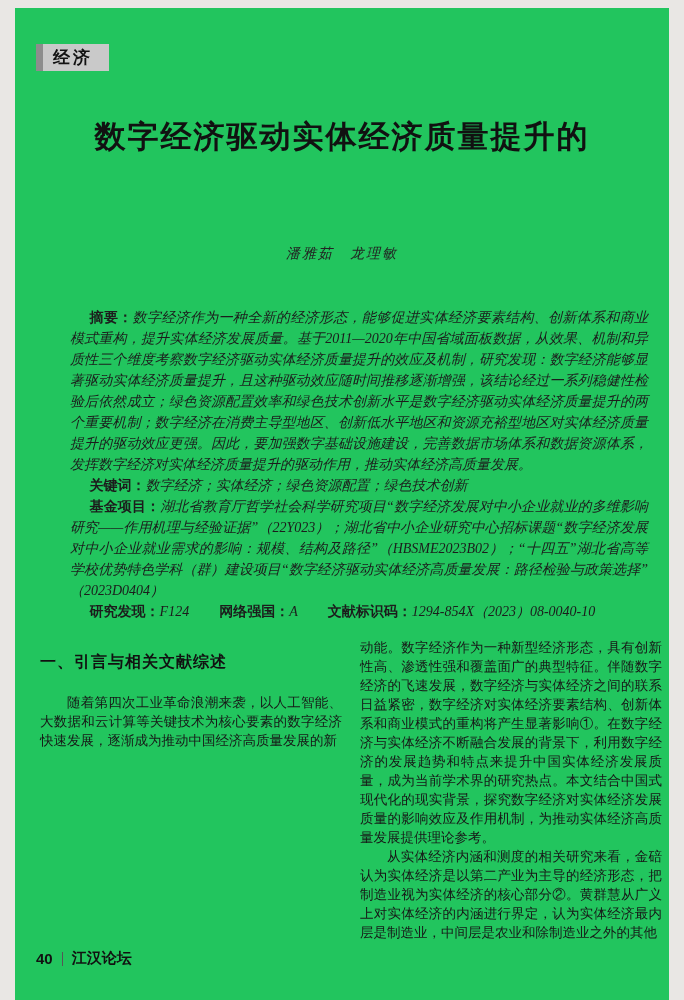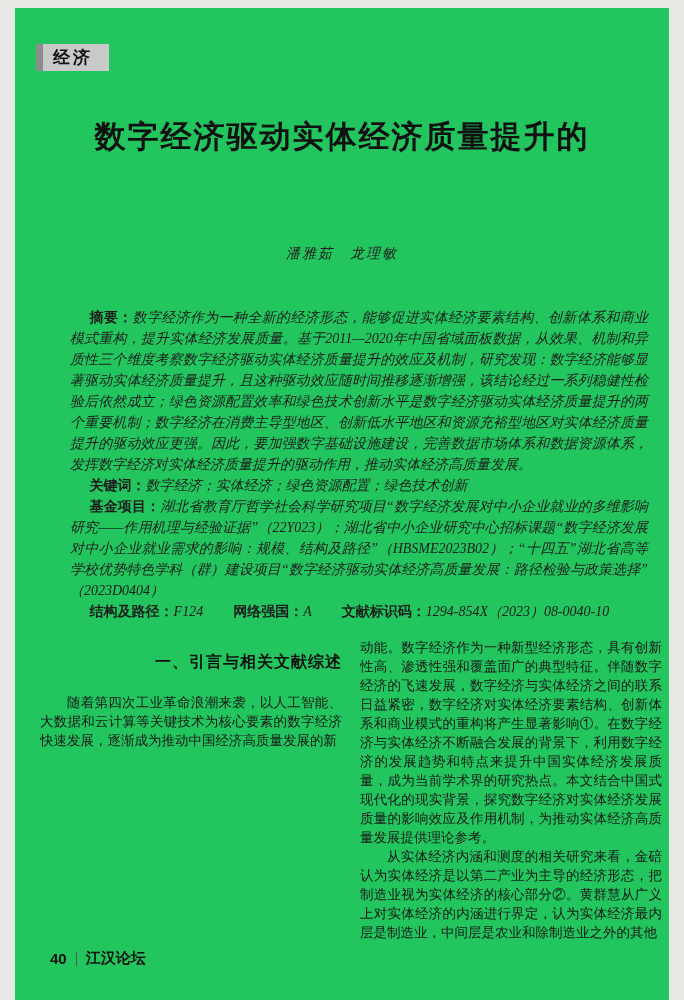--- a/index.html
+++ b/index.html
@@ -26,26 +26,26 @@
   .abstract{position:absolute;top:299px;left:55px;width:578px;
     font-size:14px;line-height:21px;text-align:justify;}
   .abstract p{margin:0;text-indent:1.4em;font-style:italic;}
   .abs-label{font-style:normal;font-weight:700;
     font-family:"Liberation Sans","DejaVu Sans",sans-serif;}
   .meta-line{margin:0;text-indent:0.9em;font-style:normal;}
   .meta-line .val{margin-right:30px;}
   
   .columns{position:absolute;top:630px;left:25px;width:622px;display:flex;gap:18px;}
   .col{width:302px;font-size:13.5px;line-height:19px;text-align:justify;color:#171717;}
-  .col h2{margin:14px 0 22px 0;text-align:right;font-size:16px;letter-spacing:1px;
+  .col h2{margin:14px 0 22px 0;text-align:left;font-size:16px;letter-spacing:1px;
     font-family:"Liberation Sans","DejaVu Sans",sans-serif;font-weight:700;color:#111;}
   .col p{margin:0;text-indent:2em;}
   .col p.cont{text-indent:0;}
   
-  .footer{position:absolute;left:35px;top:941px;display:flex;align-items:center;
+  .footer{position:absolute;left:21px;top:941px;display:flex;align-items:center;
     font-family:"Liberation Sans","DejaVu Sans",sans-serif;font-weight:700;font-size:15px;color:#111;}
   .footer-divider{display:inline-block;width:1px;height:14px;background:#555;margin:0 9px;}
 </style>
 </head>
 <body>
 
 <div class="page">
 
   <div class="category">
     <span class="category-bar"></span>
@@ -55,21 +55,21 @@
   <div class="title">
     <div>数字经济驱动实体经济质量提升的</div>
   </div>
 
   <div class="authors">潘雅茹　龙理敏</div>
 
   <div class="abstract">
     <p><span class="abs-label">摘要：</span><span>数字经济作为一种全新的经济形态，能够促进实体经济要素结构、创新体系和商业模式重构，提升实体经济发展质量。基于2011—2020年中国省域面板数据，从效果、机制和异质性三个维度考察数字经济驱动实体经济质量提升的效应及机制，研究发现：数字经济能够显著驱动实体经济质量提升，且这种驱动效应随时间推移逐渐增强，该结论经过一系列稳健性检验后依然成立；绿色资源配置效率和绿色技术创新水平是数字经济驱动实体经济质量提升的两个重要机制；数字经济在消费主导型地区、创新低水平地区和资源充裕型地区对实体经济质量提升的驱动效应更强。因此，要加强数字基础设施建设，完善数据市场体系和数据资源体系，发挥数字经济对实体经济质量提升的驱动作用，推动实体经济高质量发展。</span></p>
     <p><span class="abs-label">关键词：</span><span>数字经济；实体经济；绿色资源配置；绿色技术创新</span></p>
     <p><span class="abs-label">基金项目：</span><span>湖北省教育厅哲学社会科学研究项目“数字经济发展对中小企业就业的多维影响研究——作用机理与经验证据”（22Y023）；湖北省中小企业研究中心招标课题“数字经济发展对中小企业就业需求的影响：规模、结构及路径”（HBSME2023B02）；“十四五”湖北省高等学校优势特色学科（群）建设项目“数字经济驱动实体经济高质量发展：路径检验与政策选择”（2023D0404）</span></p>
-    <p class="meta-line"><span class="abs-label">结构及路径：</span><span class="val">F124</span><span class="abs-label">网络强国：</span><span class="val">A</span><span class="abs-label">文献标识码：</span><span>1294-854X（2023）08-0040-10</span></p>
+    <p class="meta-line"><span class="abs-label">研究发现：</span><span class="val">F124</span><span class="abs-label">网络强国：</span><span class="val">A</span><span class="abs-label">文献标识码：</span><span>1294-854X（2023）08-0040-10</span></p>
   </div>
 
   <div class="columns">
     <div class="col">
       <h2>一、引言与相关文献综述</h2>
       <p>随着第四次工业革命浪潮来袭，以人工智能、大数据和云计算等关键技术为核心要素的数字经济快速发展，逐渐成为推动中国经济高质量发展的新</p>
     </div>
     <div class="col">
       <p class="cont">动能。数字经济作为一种新型经济形态，具有创新性高、渗透性强和覆盖面广的典型特征。伴随数字经济的飞速发展，数字经济与实体经济之间的联系日益紧密，数字经济对实体经济要素结构、创新体系和商业模式的重构将产生显著影响①。在数字经济与实体经济不断融合发展的背景下，利用数字经济的发展趋势和特点来提升中国实体经济发展质量，成为当前学术界的研究热点。本文结合中国式现代化的现实背景，探究数字经济对实体经济发展质量的影响效应及作用机制，为推动实体经济高质量发展提供理论参考。</p>
       <p>从实体经济内涵和测度的相关研究来看，金碚认为实体经济是以第二产业为主导的经济形态，把制造业视为实体经济的核心部分②。黄群慧从广义上对实体经济的内涵进行界定，认为实体经济最内层是制造业，中间层是农业和除制造业之外的其他</p>

